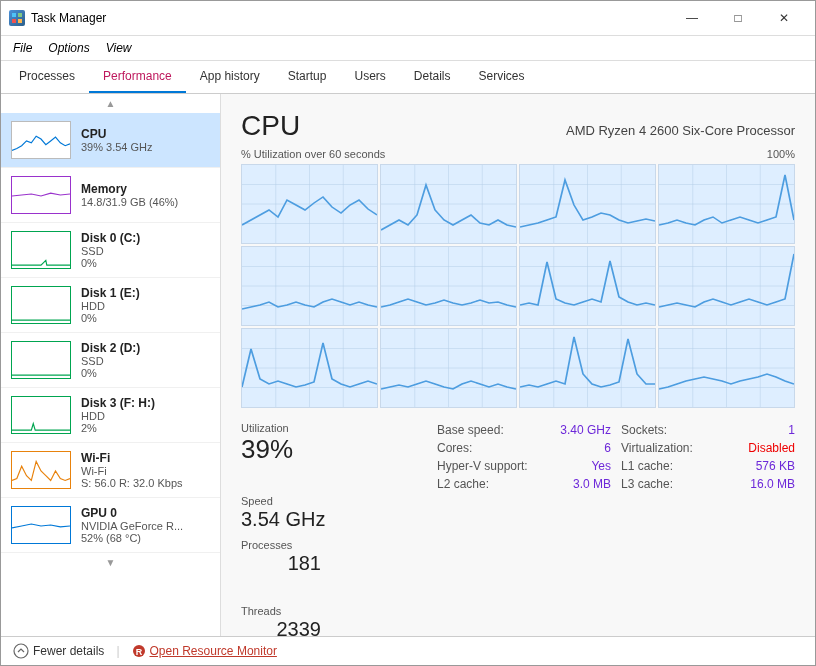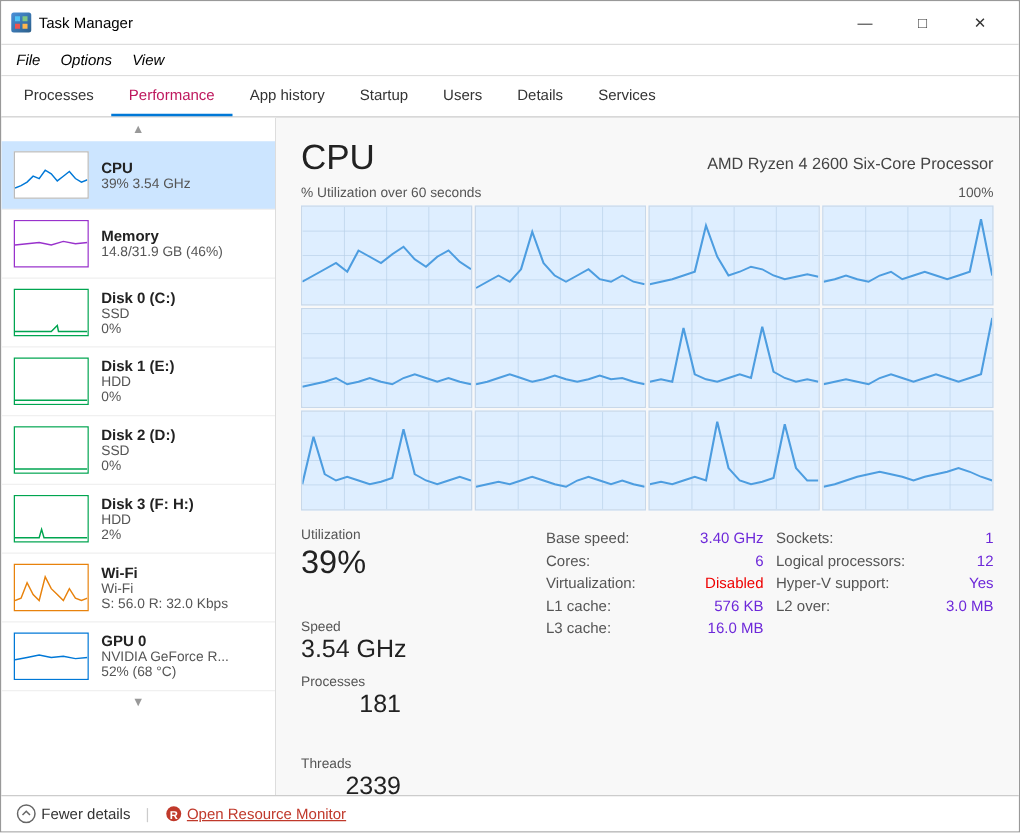--- a/index.html
+++ b/index.html
@@ -398,37 +398,33 @@
           </div>
           <div class="info-row">
             <span class="info-key">Sockets:</span>
             <span class="info-val">1</span>
           </div>
           <div class="info-row">
             <span class="info-key">Cores:</span>
             <span class="info-val">6</span>
           </div>
           <div class="info-row">
-            <span class="info-key">Logical processors:</span>
-            <span class="info-val">12</span>
-          </div>
-          <div class="info-row">
             <span class="info-key">Virtualization:</span>
             <span class="info-val" style="color:#e00;">Disabled</span>
           </div>
           <div class="info-row">
             <span class="info-key">Hyper-V support:</span>
             <span class="info-val">Yes</span>
           </div>
           <div class="info-row">
             <span class="info-key">L1 cache:</span>
             <span class="info-val">576 KB</span>
           </div>
           <div class="info-row">
-            <span class="info-key">L2 over:</span>
+            <span class="info-key">L2 cache:</span>
             <span class="info-val">3.0 MB</span>
           </div>
           <div class="info-row">
             <span class="info-key">L3 cache:</span>
             <span class="info-val">16.0 MB</span>
           </div>
         </div>
       </div>
     </div>
   </div>

